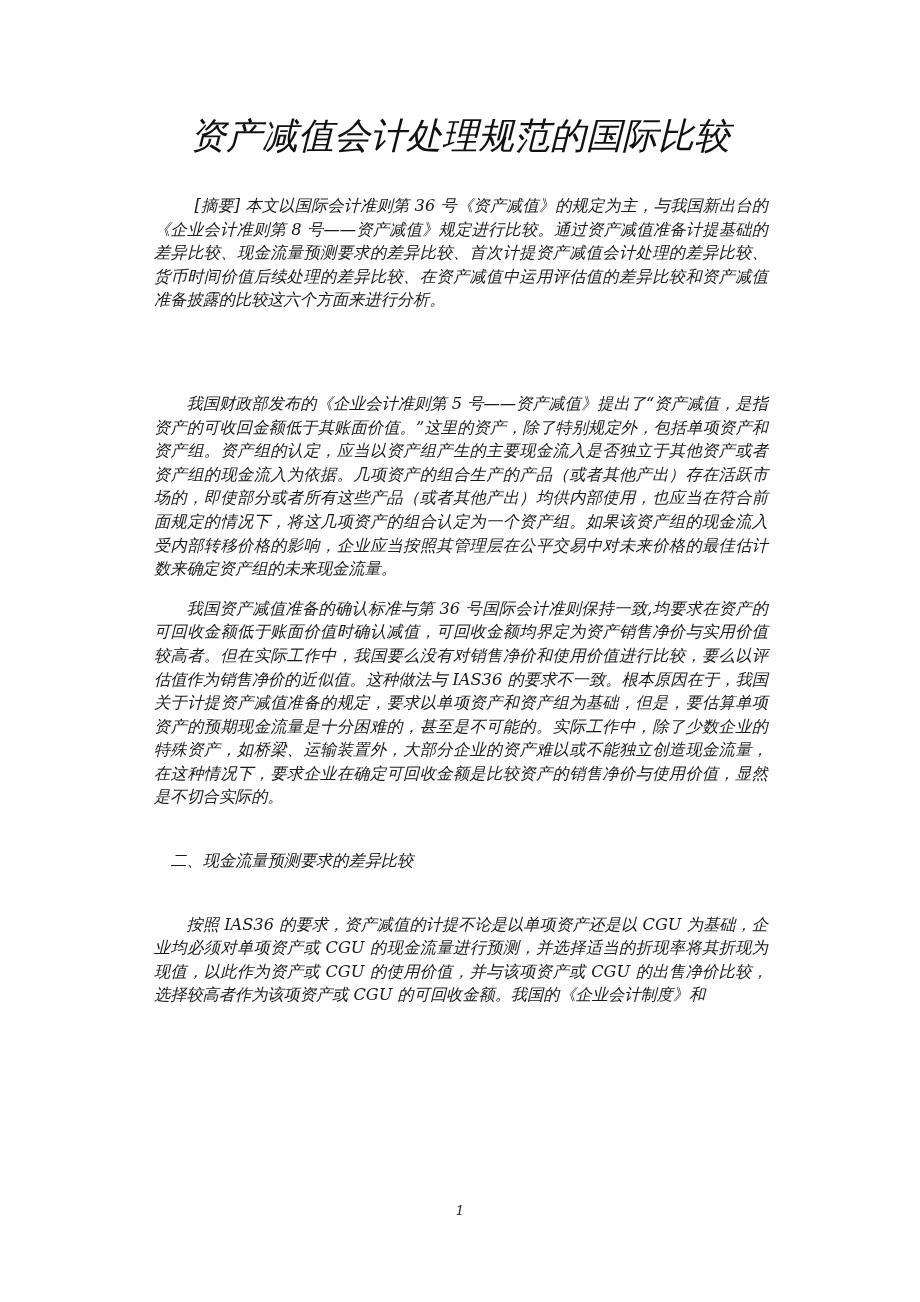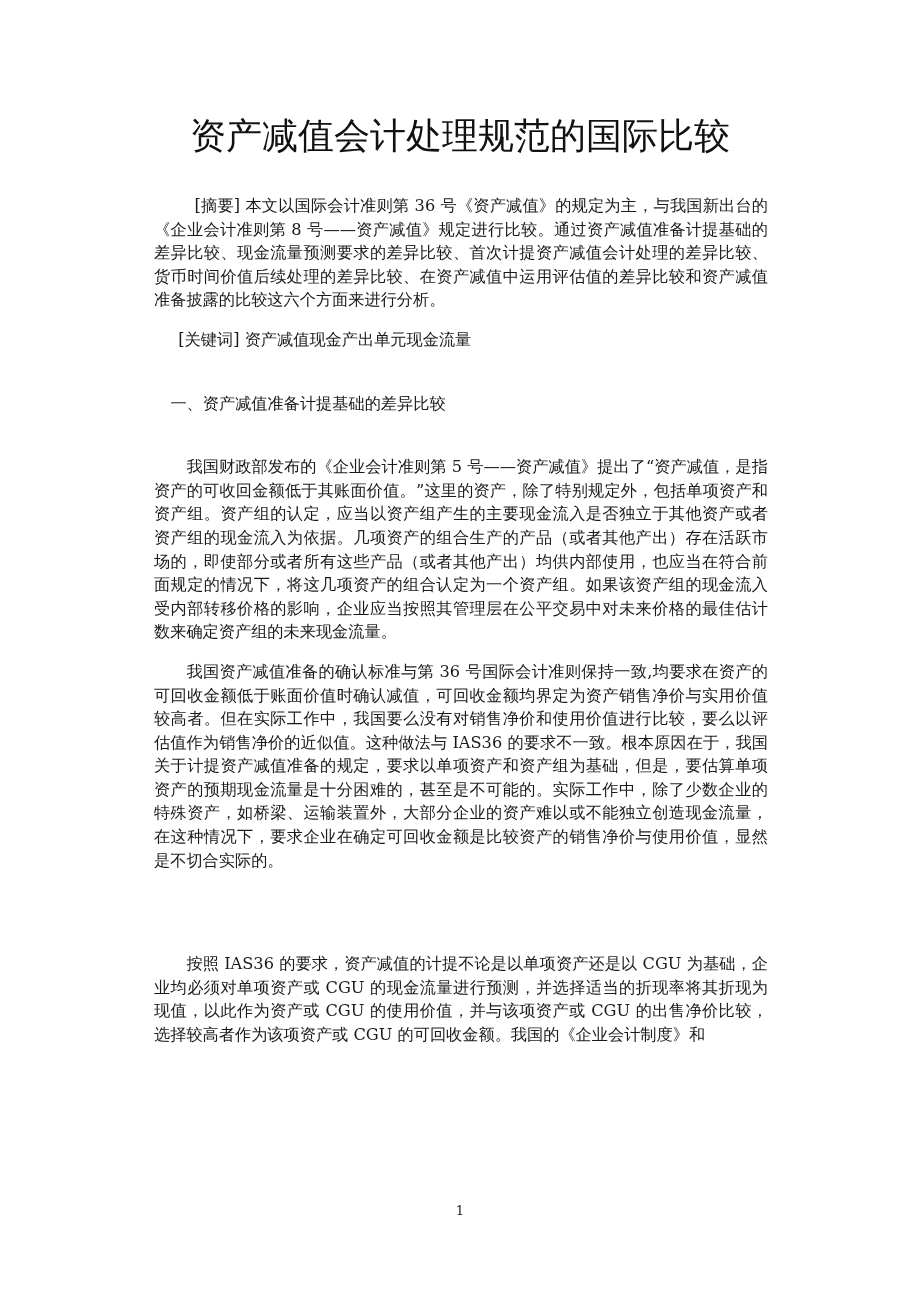--- a/index.html
+++ b/index.html
@@ -11,21 +11,21 @@
       width: 920px;
       height: 1302px;
       position: relative;
       overflow: hidden;
       color: #1a1a1a;
       font-family: "DejaVu Serif", "Liberation Serif", serif;
     }
     .page {
       position: absolute;
       left: 0; top: 0;
-      width: 920px; height: 1302px;
+      width: 920px; height: 1302px; font-style: italic;
     }
     .title {
       position: absolute;
       left: 0; right: 0;
       top: 110px;
       text-align: center;
       font-family: "DejaVu Sans", "Liberation Sans", sans-serif;
       font-size: 36px;
       font-weight: normal;
       letter-spacing: 0px;
@@ -74,30 +74,29 @@
 </head>
 <body>
 
 <div class="page">
 
   <h1 class="title">资产减值会计处理规范的国际比较</h1>
 
   <div class="body-text">
 
     <p class="abstract">[摘要] 本文以国际会计准则第 36 号《资产减值》的规定为主，与我国新出台的《企业会计准则第 8 号——资产减值》规定进行比较。通过资产减值准备计提基础的差异比较、现金流量预测要求的差异比较、首次计提资产减值会计处理的差异比较、货币时间价值后续处理的差异比较、在资产减值中运用评估值的差异比较和资产减值准备披露的比较这六个方面来进行分析。</p>
-    <p class="keywords">[关键词] 资产减值现金产出单元现金流量</p>
 
     <div class="gap-before-h"></div>
-    <h2>一、资产减值准备计提基础的差异比较</h2>
     <div class="gap-after-h"></div>
 
     <p>我国财政部发布的《企业会计准则第 5 号——资产减值》提出了“资产减值，是指资产的可收回金额低于其账面价值。”这里的资产，除了特别规定外，包括单项资产和资产组。资产组的认定，应当以资产组产生的主要现金流入是否独立于其他资产或者资产组的现金流入为依据。几项资产的组合生产的产品（或者其他产出）存在活跃市场的，即使部分或者所有这些产品（或者其他产出）均供内部使用，也应当在符合前面规定的情况下，将这几项资产的组合认定为一个资产组。如果该资产组的现金流入受内部转移价格的影响，企业应当按照其管理层在公平交易中对未来价格的最佳估计数来确定资产组的未来现金流量。</p>
     <p>我国资产减值准备的确认标准与第 36 号国际会计准则保持一致,均要求在资产的可回收金额低于账面价值时确认减值，可回收金额均界定为资产销售净价与实用价值较高者。但在实际工作中，我国要么没有对销售净价和使用价值进行比较，要么以评估值作为销售净价的近似值。这种做法与 IAS36 的要求不一致。根本原因在于，我国关于计提资产减值准备的规定，要求以单项资产和资产组为基础，但是，要估算单项资产的预期现金流量是十分困难的，甚至是不可能的。实际工作中，除了少数企业的特殊资产，如桥梁、运输装置外，大部分企业的资产难以或不能独立创造现金流量，在这种情况下，要求企业在确定可回收金额是比较资产的销售净价与使用价值，显然是不切合实际的。</p>
 
     <div class="gap-before-h"></div>
+    <h2>二、现金流量预测要求的差异比较</h2>
     <div class="gap-after-h"></div>
 
     <p>按照 IAS36 的要求，资产减值的计提不论是以单项资产还是以 CGU 为基础，企业均必须对单项资产或 CGU 的现金流量进行预测，并选择适当的折现率将其折现为现值，以此作为资产或 CGU 的使用价值，并与该项资产或 CGU 的出售净价比较，选择较高者作为该项资产或 CGU 的可回收金额。我国的《企业会计制度》和</p>
 
   </div>
 
   <div class="page-number">1</div>
 
 </div>
 

